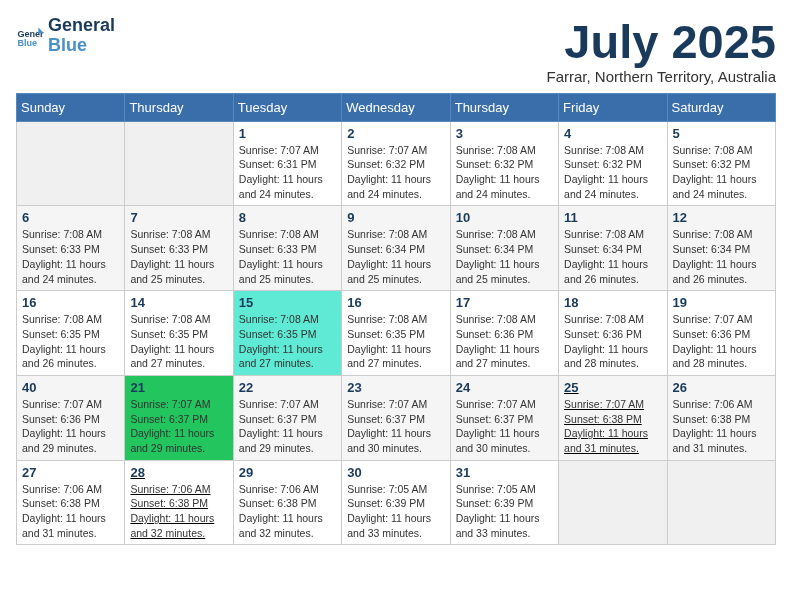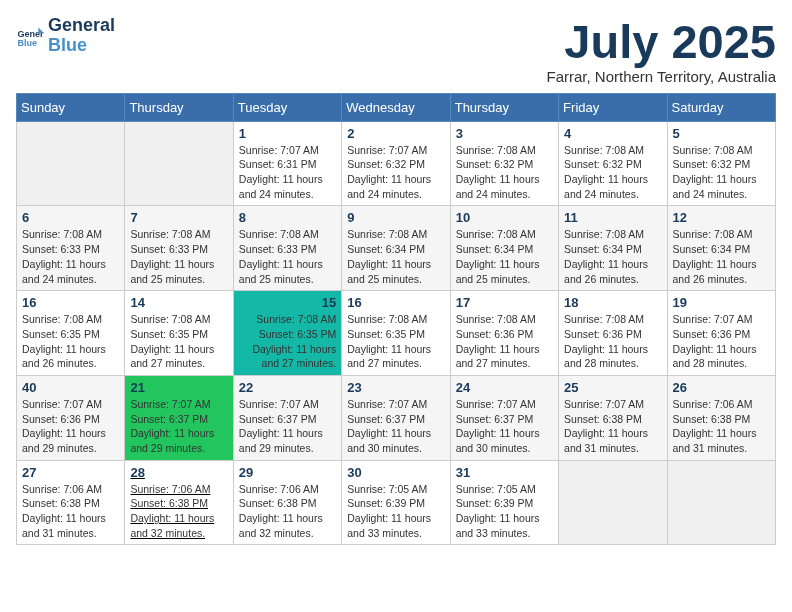--- a/index.html
+++ b/index.html
@@ -208,21 +208,21 @@
           <div class="day-info" style="white-space: pre-line;">Sunrise: 7:08 AM
 Sunset: 6:35 PM
 Daylight: 11 hours and 26 minutes.</div>
         </td>
         <td style="background: rgb(255, 255, 255);">
           <span class="day-num">14</span>
           <div class="day-info" style="white-space: pre-line;">Sunrise: 7:08 AM
 Sunset: 6:35 PM
 Daylight: 11 hours and 27 minutes.</div>
         </td>
-        <td style="background: #14b8a6; text-align: right;">
+        <td style="background: #5eead4;">
           <span class="day-num">15</span>
           <div class="day-info" style="white-space: pre-line;">Sunrise: 7:08 AM
 Sunset: 6:35 PM
 Daylight: 11 hours and 27 minutes.</div>
         </td>
         <td style="background: rgb(255, 255, 255);">
           <span class="day-num">16</span>
           <div class="day-info" style="white-space: pre-line;">Sunrise: 7:08 AM
 Sunset: 6:35 PM
 Daylight: 11 hours and 27 minutes.</div>
@@ -270,21 +270,21 @@
           <div class="day-info" style="white-space: pre-line;">Sunrise: 7:07 AM
 Sunset: 6:37 PM
 Daylight: 11 hours and 30 minutes.</div>
         </td>
         <td style="background: rgb(245, 245, 245);">
           <span class="day-num">24</span>
           <div class="day-info" style="white-space: pre-line;">Sunrise: 7:07 AM
 Sunset: 6:37 PM
 Daylight: 11 hours and 30 minutes.</div>
         </td>
-        <td style="background: rgb(245, 245, 245);">
+        <td style="background: rgb(245, 245, 245); text-decoration: underline;">
           <span class="day-num">25</span>
           <div class="day-info" style="white-space: pre-line;">Sunrise: 7:07 AM
 Sunset: 6:38 PM
 Daylight: 11 hours and 31 minutes.</div>
         </td>
         <td style="background: rgb(245, 245, 245);">
           <span class="day-num">26</span>
           <div class="day-info" style="white-space: pre-line;">Sunrise: 7:06 AM
 Sunset: 6:38 PM
 Daylight: 11 hours and 31 minutes.</div>

